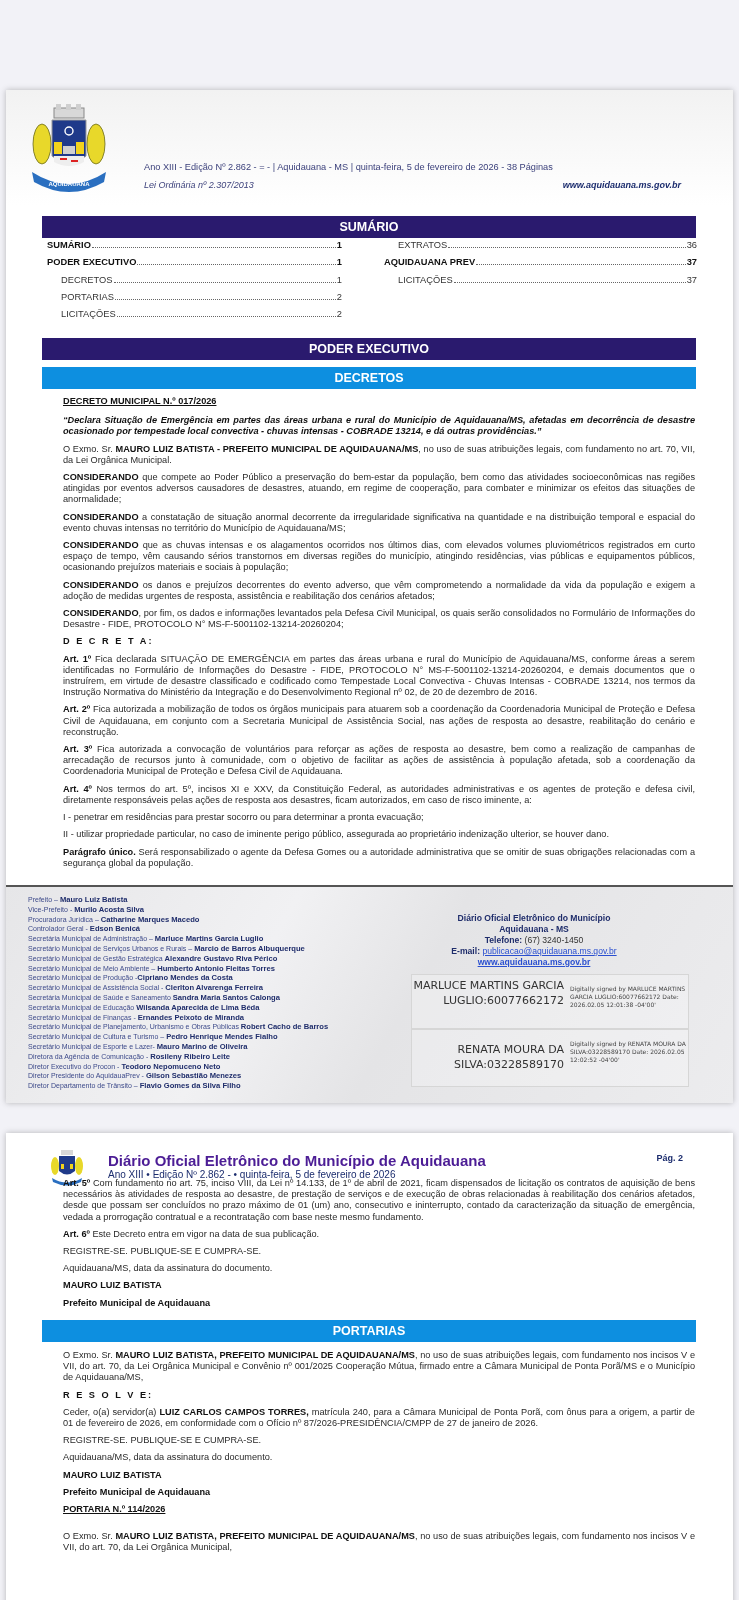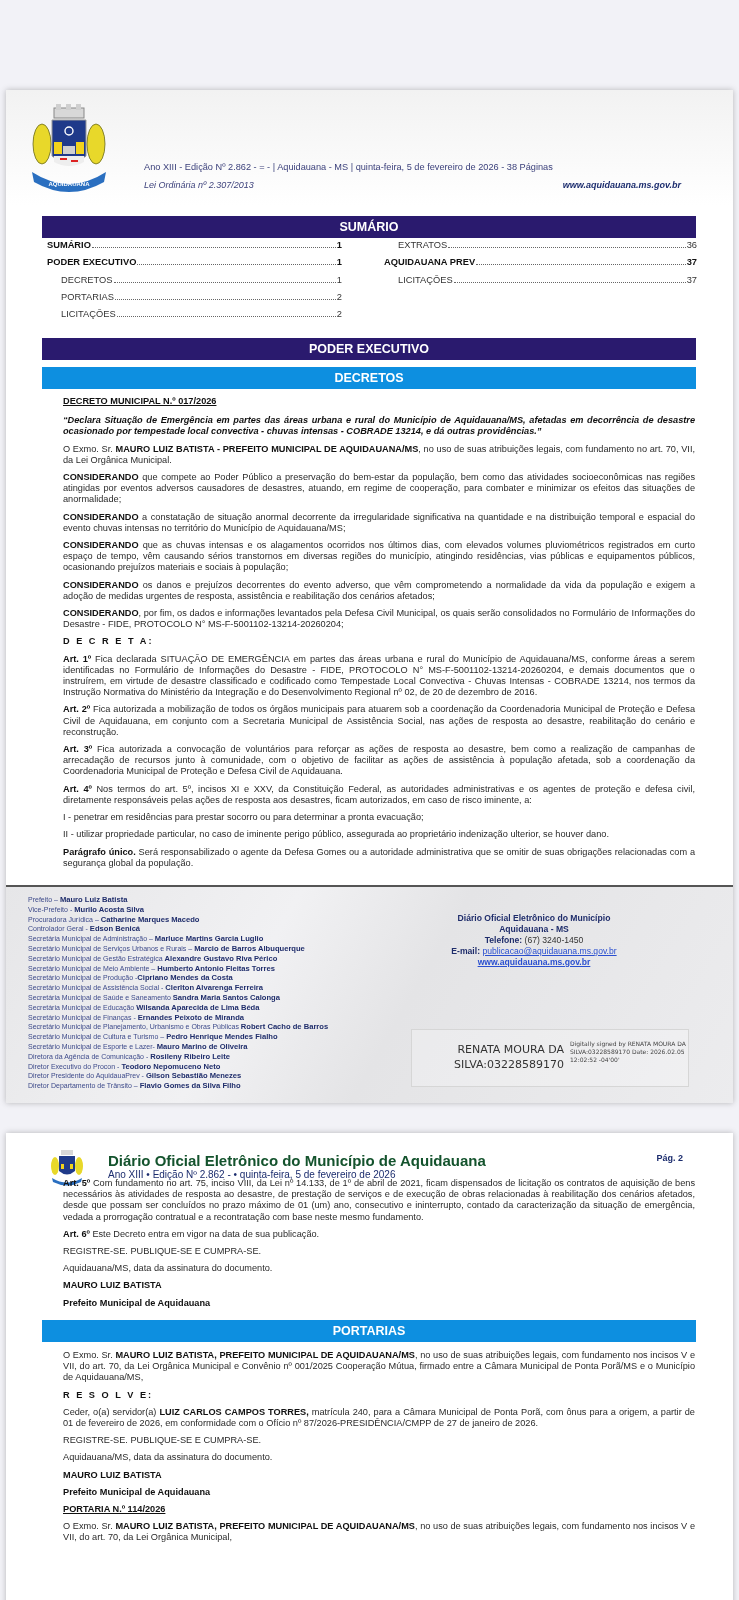--- a/index.html
+++ b/index.html
@@ -49,21 +49,21 @@
   .contact a { color: #2a4fd0; text-decoration: underline; }
   .contact .plain { color: #333; text-align: right; }
   .sigbox { position: absolute; left: 405px; width: 278px; border: 1px solid #d6d6d6; background: rgba(255,255,255,0.25); }
   .sig1 { top: 87px; height: 55px; }
   .sig2 { top: 142px; height: 58px; }
   .sig-name { position: absolute; left: 0; width: 152px; text-align: right; font-size: 11px; line-height: 15px; color: #333; font-family: "DejaVu Sans", sans-serif; }
   .sig-detail { position: absolute; left: 158px; width: 118px; font-size: 6px; line-height: 8px; color: #444; font-family: "DejaVu Sans", sans-serif; }
 
   
   .logo2 { position: absolute; left: 44px; top: 16px; width: 34px; height: 38px; }
-  .title2 { position: absolute; left: 102px; top: 19px; font-size: 15px; font-weight: bold; color: #14532d; white-space: nowrap; }
+  .title2 { position: absolute; left: 102px; top: 19px; font-size: 15px; font-weight: bold; color: #4c1d95; white-space: nowrap; }
   .sub2 { position: absolute; left: 102px; top: 36px; font-size: 10px; color: #1c2d6e; white-space: nowrap; }
   .pag { position: absolute; right: 50px; top: 20px; font-size: 9px; font-weight: bold; color: #1c2d6e; }
 </style>
 </head>
 <body>
 
 <div class="page" id="page1">
   <div class="header1">
     <svg class="logo" viewBox="0 0 82 92">
       <rect x="26" y="4" width="30" height="10" fill="#d8d8d8" stroke="#888" stroke-width="1"></rect>
@@ -186,20 +186,24 @@
         <div><span>Diretor Presidente do AquidauaPrev - </span><span class="nm">Gilson Sebastião Menezes</span></div>
         <div><span>Diretor Departamento de Trânsito – </span><span class="nm">Flavio Gomes da Silva Filho</span></div>
       </div>
     <div class="contact">
       <div class="b">Diário Oficial Eletrônico do Município</div>
       <div class="b">Aquidauana - MS</div>
       <div><span class="b">Telefone:</span><span class="plain"> (67) 3240-1450</span></div>
       <div><span class="b">E-mail:</span> <a>publicacao@aquidauana.ms.gov.br</a></div>
       <div><a class="b">www.aquidauana.ms.gov.br</a></div>
     </div>
+    <div class="sigbox sig1">
+      <div class="sig-name" style="top:3px;">MARLUCE MARTINS GARCIA LUGLIO:60077662172</div>
+      <div class="sig-detail" style="top:10px;">Digitally signed by MARLUCE MARTINS GARCIA LUGLIO:60077662172 Date: 2026.02.05 12:01:38 -04'00'</div>
+    </div>
     <div class="sigbox sig2">
       <div class="sig-name" style="top:12px;">RENATA MOURA DA SILVA:03228589170</div>
       <div class="sig-detail" style="top:10px;">Digitally signed by RENATA MOURA DA SILVA:03228589170 Date: 2026.02.05 12:02:52 -04'00'</div>
     </div>
   </div>
 </div>
 
 <div class="page" id="page2">
   <svg class="logo2" viewBox="0 0 34 38">
     <rect x="11" y="1" width="12" height="5" fill="#d8d8d8"></rect>
@@ -226,16 +230,16 @@
   <div class="bar light" style="top:187px;">PORTARIAS</div>
 
   <div class="text" style="top:217px;">
     <p><span>O Exmo. Sr. </span><b>MAURO LUIZ BATISTA, PREFEITO MUNICIPAL DE AQUIDAUANA/MS</b><span>, no uso de suas atribuições legais, com fundamento nos incisos V e VII, do art. 70, da Lei Orgânica Municipal e Convênio nº 001/2025 Cooperação Mútua, firmado entre a Câmara Municipal de Ponta Porã/MS e o Município de Aquidauana/MS,</span></p>
     <p class="spaced">R E S O L V E:</p>
     <p><span>Ceder, o(a) servidor(a) </span><b>LUIZ CARLOS CAMPOS TORRES,</b><span> matrícula 240, para a Câmara Municipal de Ponta Porã, com ônus para a origem, a partir de 01 de fevereiro de 2026, em conformidade com o Ofício nº 87/2026-PRESIDÊNCIA/CMPP de 27 de janeiro de 2026.</span></p>
     <p>REGISTRE-SE. PUBLIQUE-SE E CUMPRA-SE.</p>
     <p>Aquidauana/MS, data da assinatura do documento.</p>
     <p><b>MAURO LUIZ BATISTA</b></p>
     <p><b>Prefeito Municipal de Aquidauana</b></p>
-    <p class="hd" style="margin-bottom:6px;">PORTARIA N.º 114/2026</p>
+    <p class="hd" style="margin-bottom:16px;">PORTARIA N.º 114/2026</p>
     <p><span>O Exmo. Sr. </span><b>MAURO LUIZ BATISTA, PREFEITO MUNICIPAL DE AQUIDAUANA/MS</b><span>, no uso de suas atribuições legais, com fundamento nos incisos V e VII, do art. 70, da Lei Orgânica Municipal,</span></p>
   </div>
 </div>
 
 </body></html>

